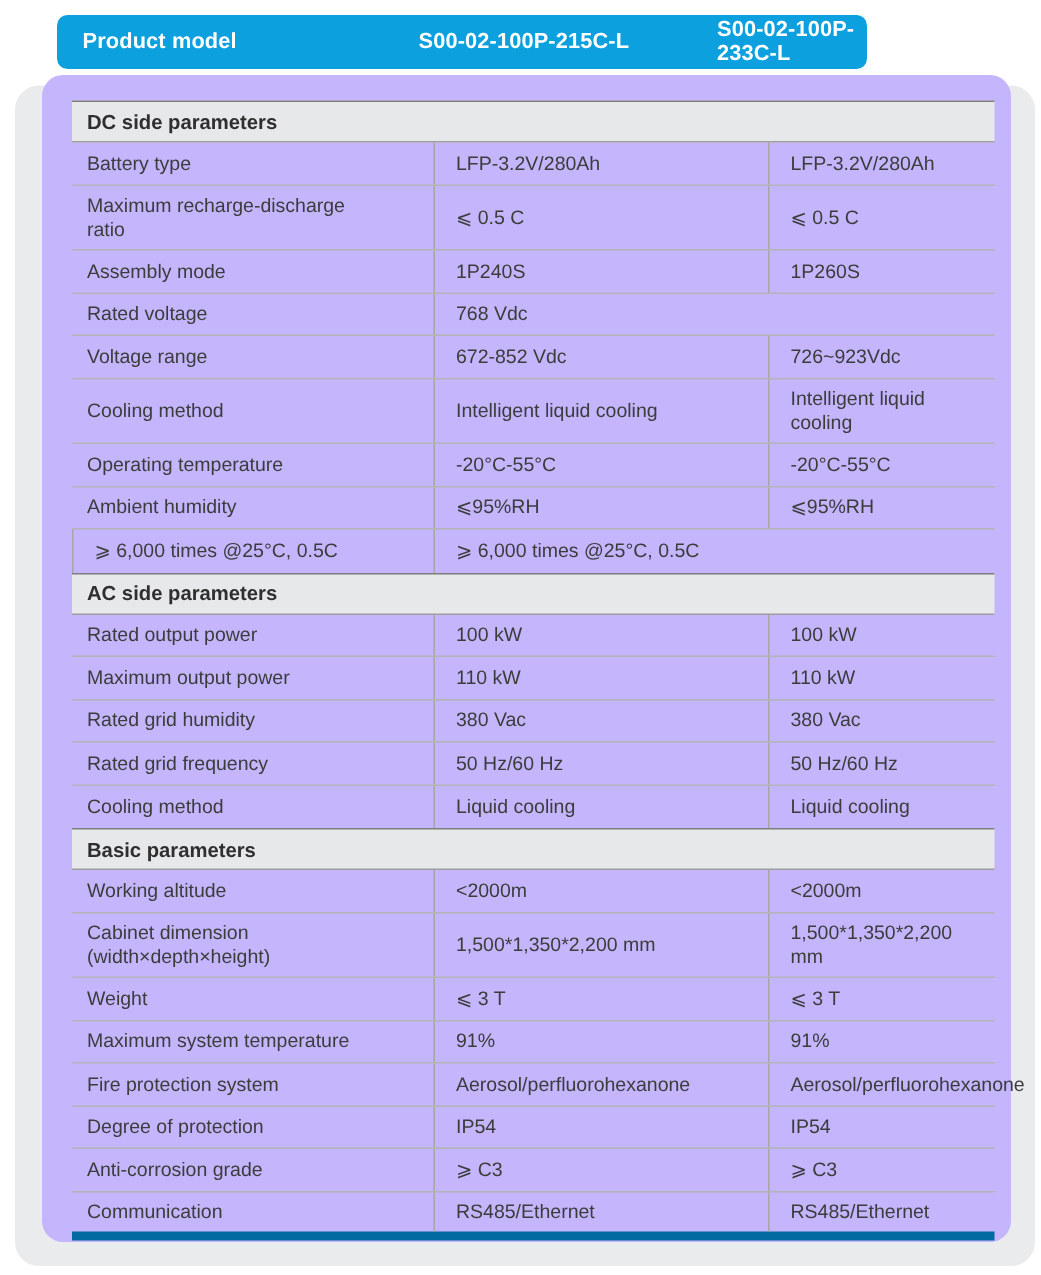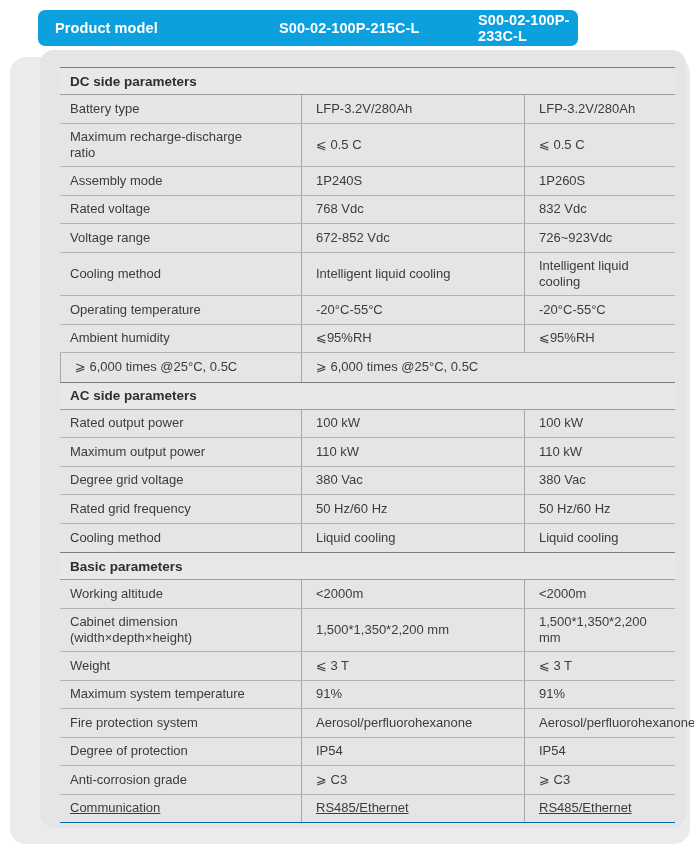--- a/index.html
+++ b/index.html
@@ -35,23 +35,23 @@
     position: absolute;
     left: 10px; top: 57px;
     width: 680px; height: 787px;
     background: var(--backing, #EAEBED);
     border-radius: 16px;
   }
 
   
   .card {
     position: absolute;
-    left: 40px; top: 50px;
+    left: 28px; top: 50px;
     width: 646px; height: 778px;
-    background: #e5e5e5;
+    background: #c4b5fd;
     border-radius: 14px;
   }
 
   .spec-table {
     position: absolute;
     left: 20px; top: 17px;
     width: 615px;
   }
 
   .section-header {
@@ -70,21 +70,21 @@
   .row {
     display: grid;
     grid-template-columns: 217px 199px 1fr;
     align-items: stretch;
     border-bottom: 1px solid #b4b4b4;
     font-size: 13px;
     min-height: 28.5px;
     gap: 24px;
   }
   .section .row:last-child { border-bottom: none; }
-  .spec-table .section:last-child .row:last-child { border-bottom: 1px solid #0369a1; text-decoration: underline; }
+  .spec-table .section:last-child .row:last-child { border-bottom: 6px solid #0369a1; }
 
   .cell {
     display: flex;
     flex-direction: column;
     justify-content: center;
     padding: 5px 8px 5px 10px;
     line-height: 1.25;
   }
   .cell.value {
     padding-left: 14px;
@@ -117,21 +117,20 @@
           <div class="cell value">⩽ 0.5 C</div>
         </div>
         <div class="row">
           <div class="cell label">Assembly mode</div>
           <div class="cell value">1P240S</div>
           <div class="cell value">1P260S</div>
         </div>
         <div class="row">
           <div class="cell label">Rated voltage</div>
           <div class="cell value">768 Vdc</div>
-          <div class="cell value">832 Vdc</div>
         </div>
         <div class="row">
           <div class="cell label">Voltage range</div>
           <div class="cell value">672-852 Vdc</div>
           <div class="cell value">726~923Vdc</div>
         </div>
         <div class="row">
           <div class="cell label">Cooling method</div>
           <div class="cell value">Intelligent liquid cooling</div>
           <div class="cell value">Intelligent liquid cooling</div>
@@ -157,21 +156,21 @@
           <div class="cell label">Rated output power</div>
           <div class="cell value">100 kW</div>
           <div class="cell value">100 kW</div>
         </div>
         <div class="row">
           <div class="cell label">Maximum output power</div>
           <div class="cell value">110 kW</div>
           <div class="cell value">110 kW</div>
         </div>
         <div class="row">
-          <div class="cell label">Degree grid voltage</div>
+          <div class="cell label">Rated grid humidity</div>
           <div class="cell value">380 Vac</div>
           <div class="cell value">380 Vac</div>
         </div>
         <div class="row">
           <div class="cell label">Rated grid frequency</div>
           <div class="cell value">50 Hz/60 Hz</div>
           <div class="cell value">50 Hz/60 Hz</div>
         </div>
         <div class="row">
           <div class="cell label">Cooling method</div>

